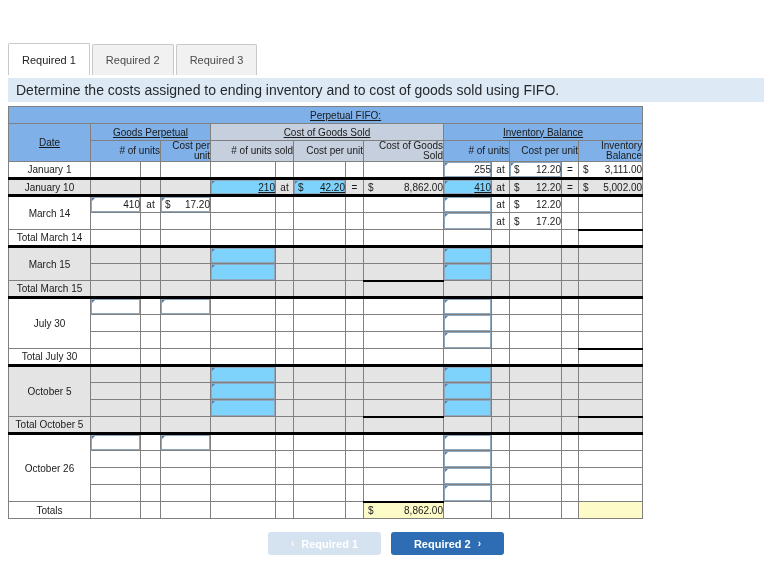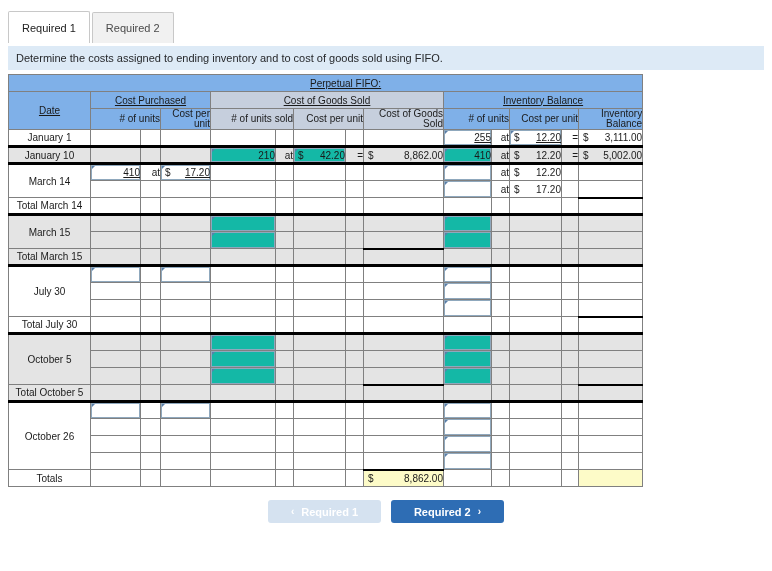--- a/index.html
+++ b/index.html
@@ -4,21 +4,21 @@
 <style>
   html,body{margin:0;padding:0;}
   body{
     width:772px;height:571px;
     background:#ffffff;
     font-family:"Liberation Sans", sans-serif;
     font-size:11px;
     color:#1a1a1a;
     overflow:hidden;
   }
-  .page{position:relative;width:772px;height:503px;}
+  .page{position:relative;width:772px;height:503px;margin-top:32px;}
 
   
   .tabstrip{position:absolute;left:8px;top:11px;height:32px;display:flex;align-items:flex-end;}
   .tab{
     height:31px;box-sizing:border-box;
     padding:0 13px;
     display:flex;align-items:center;justify-content:center;
     border:1px solid #c8c8c8;
     border-bottom:none;
     background:#f1f1f1;
@@ -34,21 +34,21 @@
     height:32px;
   }
 
   
   .instr{
     position:absolute;left:8px;top:46px;width:756px;height:24px;
     background:#ddeaf6;
     display:flex;align-items:center;
     box-sizing:border-box;
     padding-left:8px;
-    font-size:11px;color:#26282b;
+    font-size:14px;color:#26282b;
   }
 
   
   .tablewrap{position:absolute;left:8px;top:74px;}
   table.fifo{
     border-collapse:collapse;
     table-layout:fixed;
     width:593px;
     font-size:10px;
     color:#1a1a1a;
@@ -96,39 +96,39 @@
     text-align:center;
     padding-left:3px;
     vertical-align:middle;
     font-size:10px;
     white-space:nowrap;
   }
   tr.shade td{background:#e4e4e4;}
   tr.white td{background:#ffffff;}
 
   .num{text-align:right;padding-right:3px;}
-  .ctr{text-align:right;}
+  .ctr{text-align:center;}
   .money{position:relative;text-align:right;padding-right:4px;}
   .money .sym{position:absolute;left:4px;}
 
   
   .inp{
     position:relative;
     background:#ffffff;
     box-shadow:inset 0 0 0 1px #8fa8bd;
   }
-  tr.shade .inp{background:#14b8a6;}
+  tr.shade .inp{background:#7dd3fc;text-decoration:underline;}
   .inp::before{
     content:"";
     position:absolute;left:1px;top:1px;
     width:0;height:0;
     border-left:3px solid #5a7fa8;
     border-bottom:3px solid transparent;
   }
-  .inp.filled{background:#ffffff;text-decoration:underline;}
+  .inp.filled{background:#ffffff;}
 
   .yellow{background:#fdfbc8 !important;}
 
   
   .thick-top{border-top:3px solid #000000 !important;}
   .blk-top{border-top:2px solid #000000 !important;}
 
   
   .navrow{position:absolute;left:0;top:500px;width:772px;display:flex;justify-content:center;gap:10px;}
   .btn{
@@ -146,20 +146,23 @@
 <body>
 
 <div class="page">
 
   <div class="tabstrip">
     <div class="tab active">
         <span>Required 1</span>
       </div>
     <div class="tab">
         <span>Required 2</span>
+      </div>
+    <div class="tab">
+        <span>Required 3</span>
       </div>
   </div>
 
   <div class="instr">
     <span>Determine the costs assigned to ending inventory and to cost of goods sold using FIFO.</span>
   </div>
 
   <div class="tablewrap">
   <table class="fifo">
     <colgroup>
@@ -179,21 +182,21 @@
           <col style="width:64px">
     </colgroup>
 
     <tbody>
           <tr>
       <td class="hdr-title" colspan="14"><span>Perpetual FIFO:</span></td>
     </tr>
 
     <tr>
       <td class="hdr-date" rowspan="2"><span>Date</span></td>
-      <td class="hdr-grp" colspan="3"><span>Cost Purchased</span></td>
+      <td class="hdr-grp" colspan="3"><span>Goods Perpetual</span></td>
       <td class="hdr-grp gray" colspan="5"><span>Cost of Goods Sold</span></td>
       <td class="hdr-grp" colspan="5"><span>Inventory Balance</span></td>
     </tr>
 
     <tr>
       <td class="hdr-sub" colspan="2"># of units</td>
       <td class="hdr-sub">Cost per unit</td>
       <td class="hdr-sub gray" colspan="2"># of units sold</td>
       <td class="hdr-sub gray" colspan="2">Cost per unit</td>
       <td class="hdr-sub gray">Cost of Goods Sold</td>

